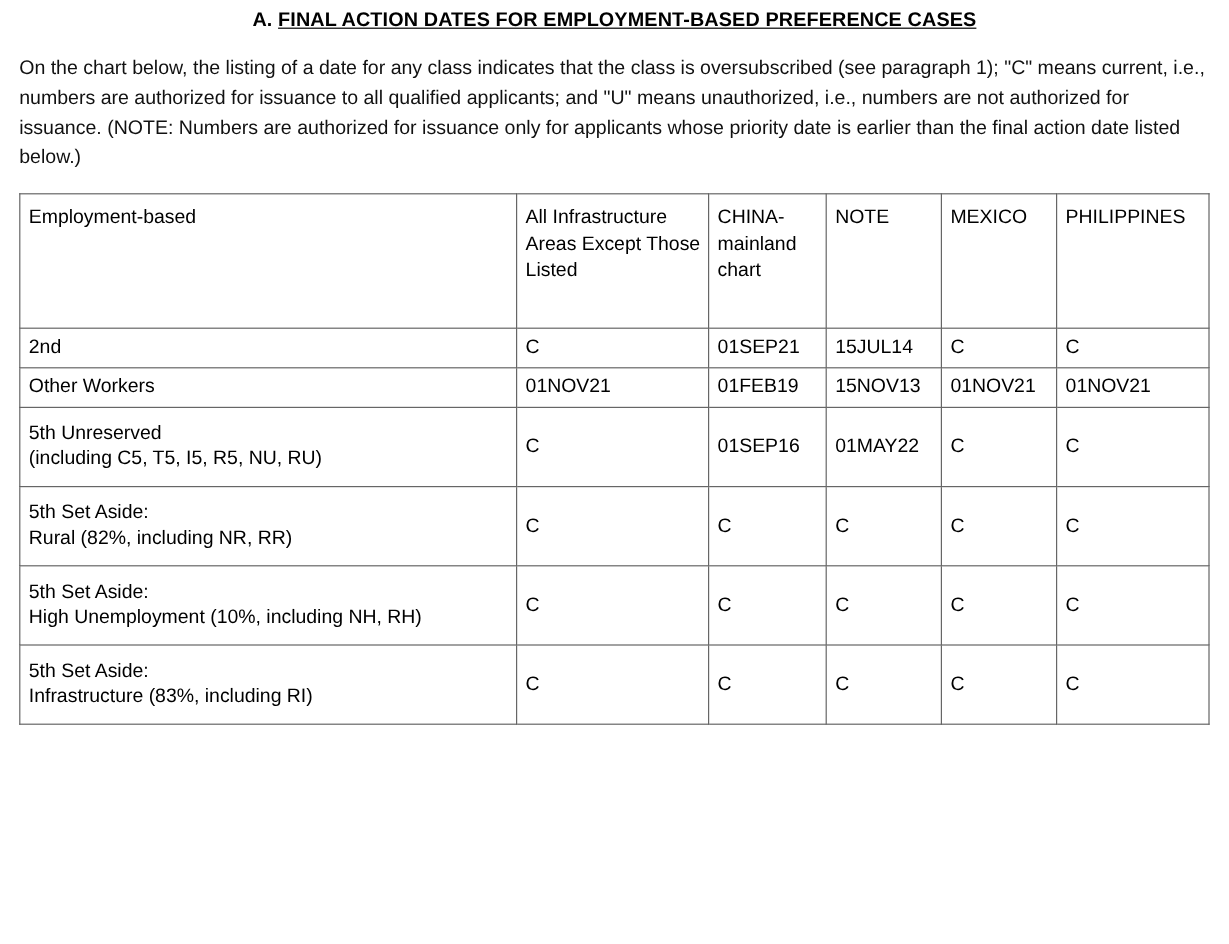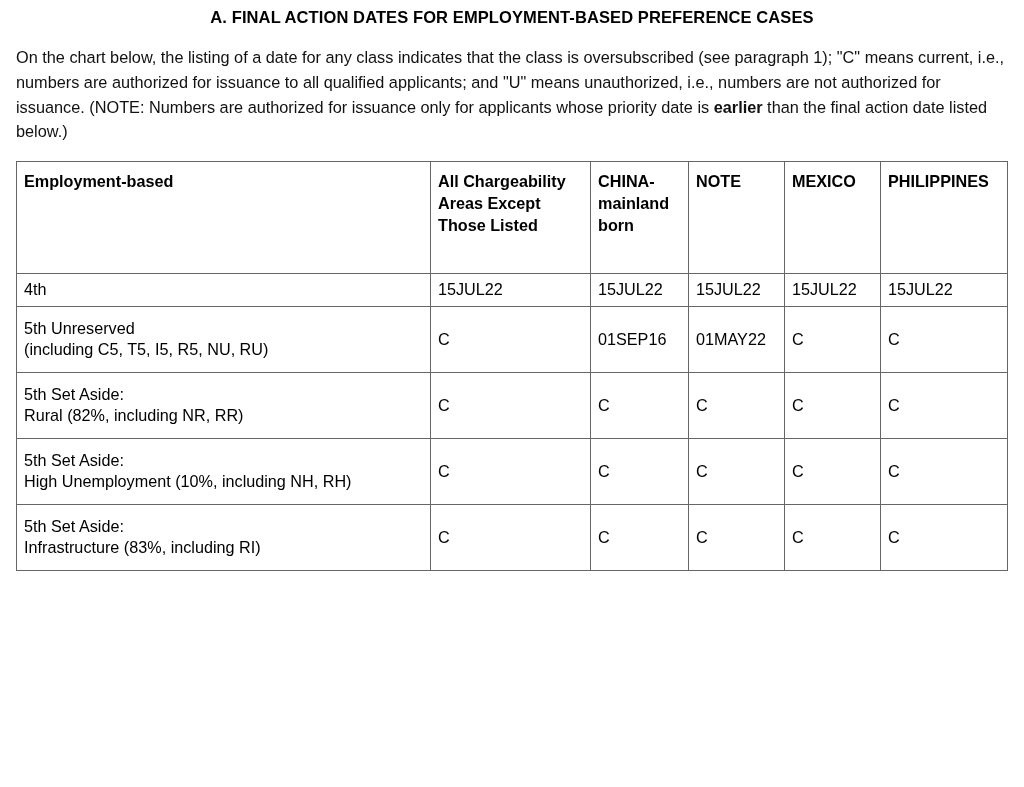--- a/index.html
+++ b/index.html
@@ -25,48 +25,49 @@
     margin: 8px 0 0 0;
     text-align: center;
     font-size: 16.5px;
     font-weight: bold;
     letter-spacing: 0.1px;
   }
   .section-title .letter {
     text-decoration: none;
   }
   .section-title .underlined {
+    text-decoration: underline;
   }
   .intro {
     margin: 18px 0 0 0;
     font-size: 16.3px;
     line-height: 1.52;
     color: #111;
   }
   .intro b {
-    font-weight: bold;
+    font-weight: normal;
   }
   table.visa-table {
     margin-top: 17px;
     border-collapse: collapse;
     width: 991px;
     table-layout: fixed;
   }
   table.visa-table th,
   table.visa-table td {
     border: 1px solid #666;
     vertical-align: middle;
     font-size: 16.2px;
     font-weight: normal;
     text-align: left;
     padding: 5px 6px 6px 7px;
     line-height: 1.3;
   }
   table.visa-table thead th {
-    font-weight: bold;
+    font-weight: normal;
     vertical-align: top;
     padding-top: 9px;
     height: 96px;
     line-height: 1.35;
   }
   col.c-cat { width: 414px; }
   col.c-all { width: 160px; }
   col.c-chn { width: 98px; }
   col.c-ind { width: 96px; }
   col.c-mex { width: 96px; }
@@ -97,35 +98,43 @@
       <col class="c-cat">
       <col class="c-all">
       <col class="c-chn">
       <col class="c-ind">
       <col class="c-mex">
       <col class="c-phi">
     </colgroup>
     <thead>
       <tr>
         <th>Employment-based</th>
-        <th>All Chargeability Areas Except Those Listed</th>
-        <th>CHINA-mainland born</th>
+        <th>All Infrastructure Areas Except Those Listed</th>
+        <th>CHINA-mainland chart</th>
         <th>NOTE</th>
         <th>MEXICO</th>
         <th>PHILIPPINES</th>
       </tr>
     </thead>
     <tbody>
       <tr>
-        <td class="cat"><span>4th</span></td>
-        <td>15JUL22</td>
-        <td>15JUL22</td>
-        <td>15JUL22</td>
-        <td>15JUL22</td>
-        <td>15JUL22</td>
+        <td class="cat"><span>2nd</span></td>
+        <td>C</td>
+        <td>01SEP21</td>
+        <td>15JUL14</td>
+        <td>C</td>
+        <td>C</td>
+      </tr>
+      <tr>
+        <td class="cat"><span>Other Workers</span></td>
+        <td>01NOV21</td>
+        <td>01FEB19</td>
+        <td>15NOV13</td>
+        <td>01NOV21</td>
+        <td>01NOV21</td>
       </tr>
       <tr class="tall">
         <td class="cat"><span>5th Unreserved</span><span class="line2">(including C5, T5, I5, R5, NU, RU)</span></td>
         <td>C</td>
         <td>01SEP16</td>
         <td>01MAY22</td>
         <td>C</td>
         <td>C</td>
       </tr>
       <tr class="tall">

